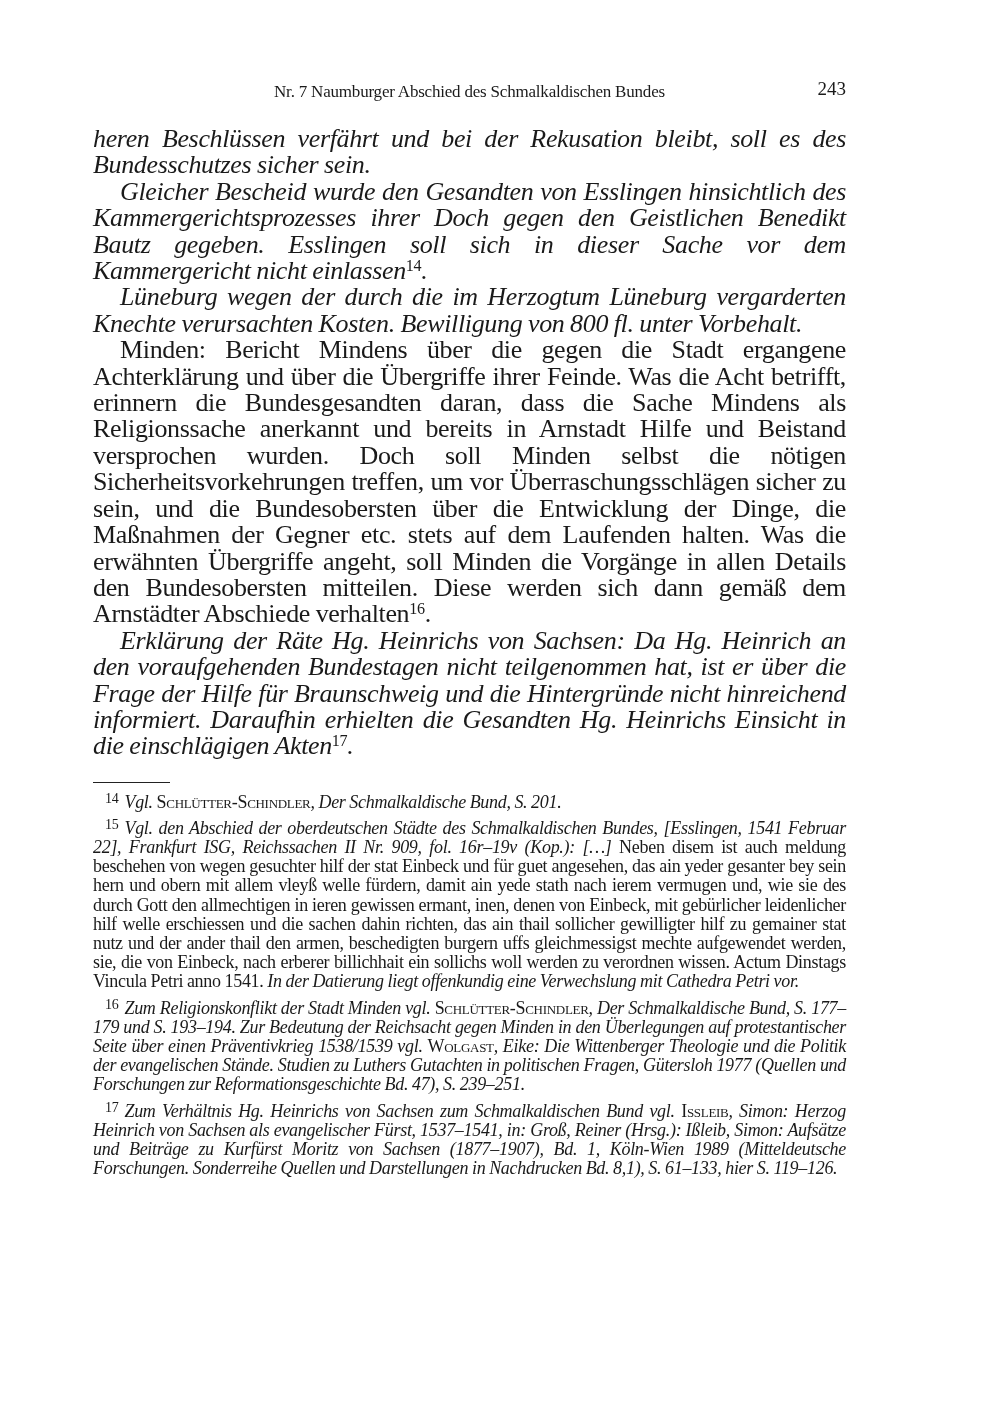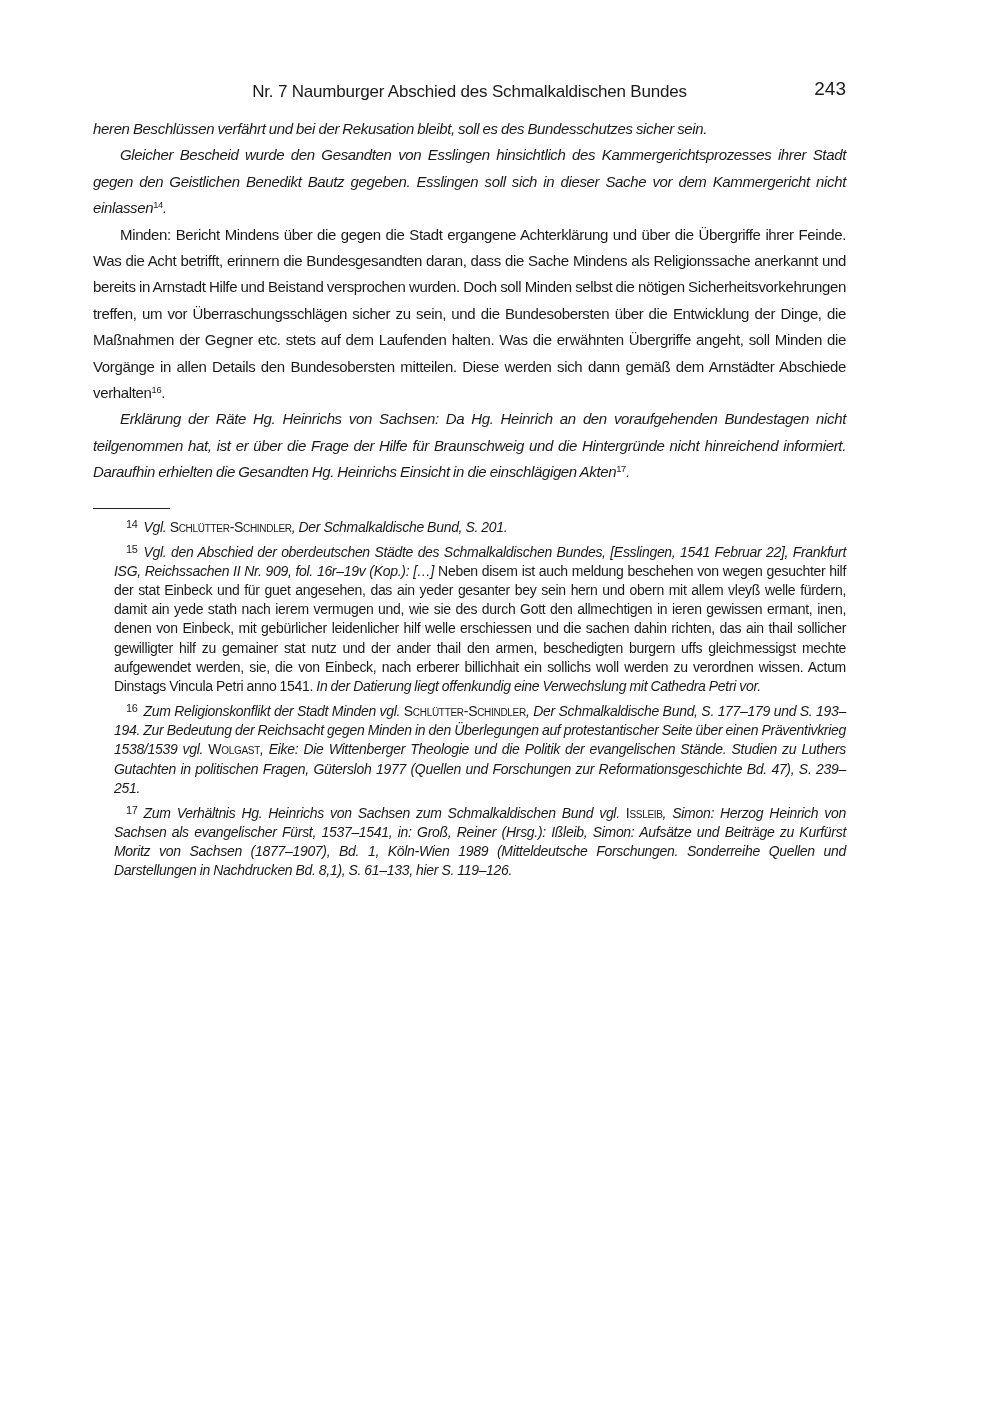--- a/index.html
+++ b/index.html
@@ -1,44 +1,45 @@
 <!DOCTYPE html>
 <html><head>
 <meta charset="utf-8">
 <style>
   html, body { margin: 0; padding: 0; background: #ffffff; }
   body { width: 1004px; height: 1418px; position: relative; overflow: hidden; color: #1a1a1a; }
-  .page { position: absolute; left: 93px; top: 78px; width: 753px; font-family: Liberation Sans, sans-serif; }
+  .page { position: absolute; left: 93px; top: 78px; width: 753px; font-family: Liberation Serif, serif; }
   .running-head { position: relative; height: 30px; font-size: 17px; }
   .running-head .title { position: absolute; left: 0; right: 0; text-align: center; top: 4px; letter-spacing: -0.2px; }
   .running-head .folio { position: absolute; right: 0; top: 0; font-size: 19px; }
-  .body { margin-top: 8px; font-size: 15px; line-height: 26.4px; text-align: justify; hyphens: manual; letter-spacing: -0.35px; word-spacing: -0.5px; }
+  .body { margin-top: 18px; font-size: 26px; line-height: 26.4px; text-align: justify; hyphens: manual; letter-spacing: -0.35px; word-spacing: -0.5px; }
   .body p { margin: 0; text-indent: 27px; }
   .body p.cont { text-indent: 0; }
   .it { font-style: italic; }
   sup { font-size: 0.62em; line-height: 0; vertical-align: 0.5em; font-style: normal; }
   .rule { width: 77px; border-top: 1.2px solid #222; margin-top: 22px; margin-bottom: 6px; }
-  .notes { font-size: 14px; line-height: 19.2px; text-align: justify; letter-spacing: -0.3px; word-spacing: -0.4px; margin-left: 21px; }
+  .notes { font-size: 18px; line-height: 19.2px; text-align: justify; letter-spacing: -0.3px; word-spacing: -0.4px; }
   .notes p { margin: 0 0 3px 0; text-indent: 12px; }
   .notes .num { font-size: 0.78em; vertical-align: 0.35em; margin-right: 6px; font-style: normal; }
   .sc { font-variant: small-caps; font-style: normal; }
 </style>
 </head>
 <body>
 
 <div class="page">
 
   <div class="running-head">
     <span class="title">Nr. 7 Naumburger Abschied des Schmalkaldischen Bundes</span>
     <span class="folio">243</span>
   </div>
 
   <div class="body">
     <p class="cont it"><span>heren Beschlüssen verfährt und bei der Rekusation bleibt, soll es des Bundesschutzes sicher sein.</span></p>
-    <p class="it"><span>Gleicher Bescheid wurde den Gesandten von Esslingen hinsichtlich des Kammer­gerichtsprozesses ihrer Stadt gegen den Geistlichen Benedikt Bautz gegeben. Esslingen soll sich in dieser Sache vor dem Kammergericht nicht einlassen</span><sup>14</sup><span>.</span></p>
+    <p class="it"><span>Gleicher Bescheid wurde den Gesandten von Esslingen hinsichtlich des Kammer­gerichtsprozesses ihrer Doch gegen den Geistlichen Benedikt Bautz gegeben. Esslingen soll sich in dieser Sache vor dem Kammergericht nicht einlassen</span><sup>14</sup><span>.</span></p>
+    <p class="it"><span>Lüneburg wegen der durch die im Herzogtum Lüneburg vergarderten Knechte verursachten Kosten. Bewilligung von 800 fl. unter Vorbehalt.</span></p>
     <p><span>Minden: Bericht Mindens über die gegen die Stadt ergangene Achterklä­rung und über die Übergriffe ihrer Feinde. Was die Acht betrifft, erinnern die Bundesgesandten daran, dass die Sache Mindens als Religionssache anerkannt und bereits in Arnstadt Hilfe und Beistand versprochen wurden. Doch soll Minden selbst die nötigen Sicherheitsvorkehrungen treffen, um vor Überra­schungsschlägen sicher zu sein, und die Bundesobersten über die Entwicklung der Dinge, die Maßnahmen der Gegner etc. stets auf dem Laufenden halten. Was die erwähnten Übergriffe angeht, soll Minden die Vorgänge in allen Details den Bundesobersten mitteilen. Diese werden sich dann gemäß dem Arnstädter Abschiede verhalten</span><sup>16</sup><span>.</span></p>
     <p class="it"><span>Erklärung der Räte Hg. Heinrichs von Sachsen: Da Hg. Heinrich an den voraufgehenden Bundestagen nicht teilgenommen hat, ist er über die Frage der Hilfe für Braunschweig und die Hintergründe nicht hinreichend informiert. Daraufhin erhielten die Gesandten Hg. Heinrichs Einsicht in die einschlägigen Akten</span><sup>17</sup><span>.</span></p>
   </div>
 
   <div class="rule"></div>
 
   <div class="notes">
     <p>
       <span class="num">14</span><span class="it">Vgl. </span><span class="sc">Schlütter-Schindler</span><span class="it">, Der Schmalkaldische Bund, S. 201.</span>
     </p>

